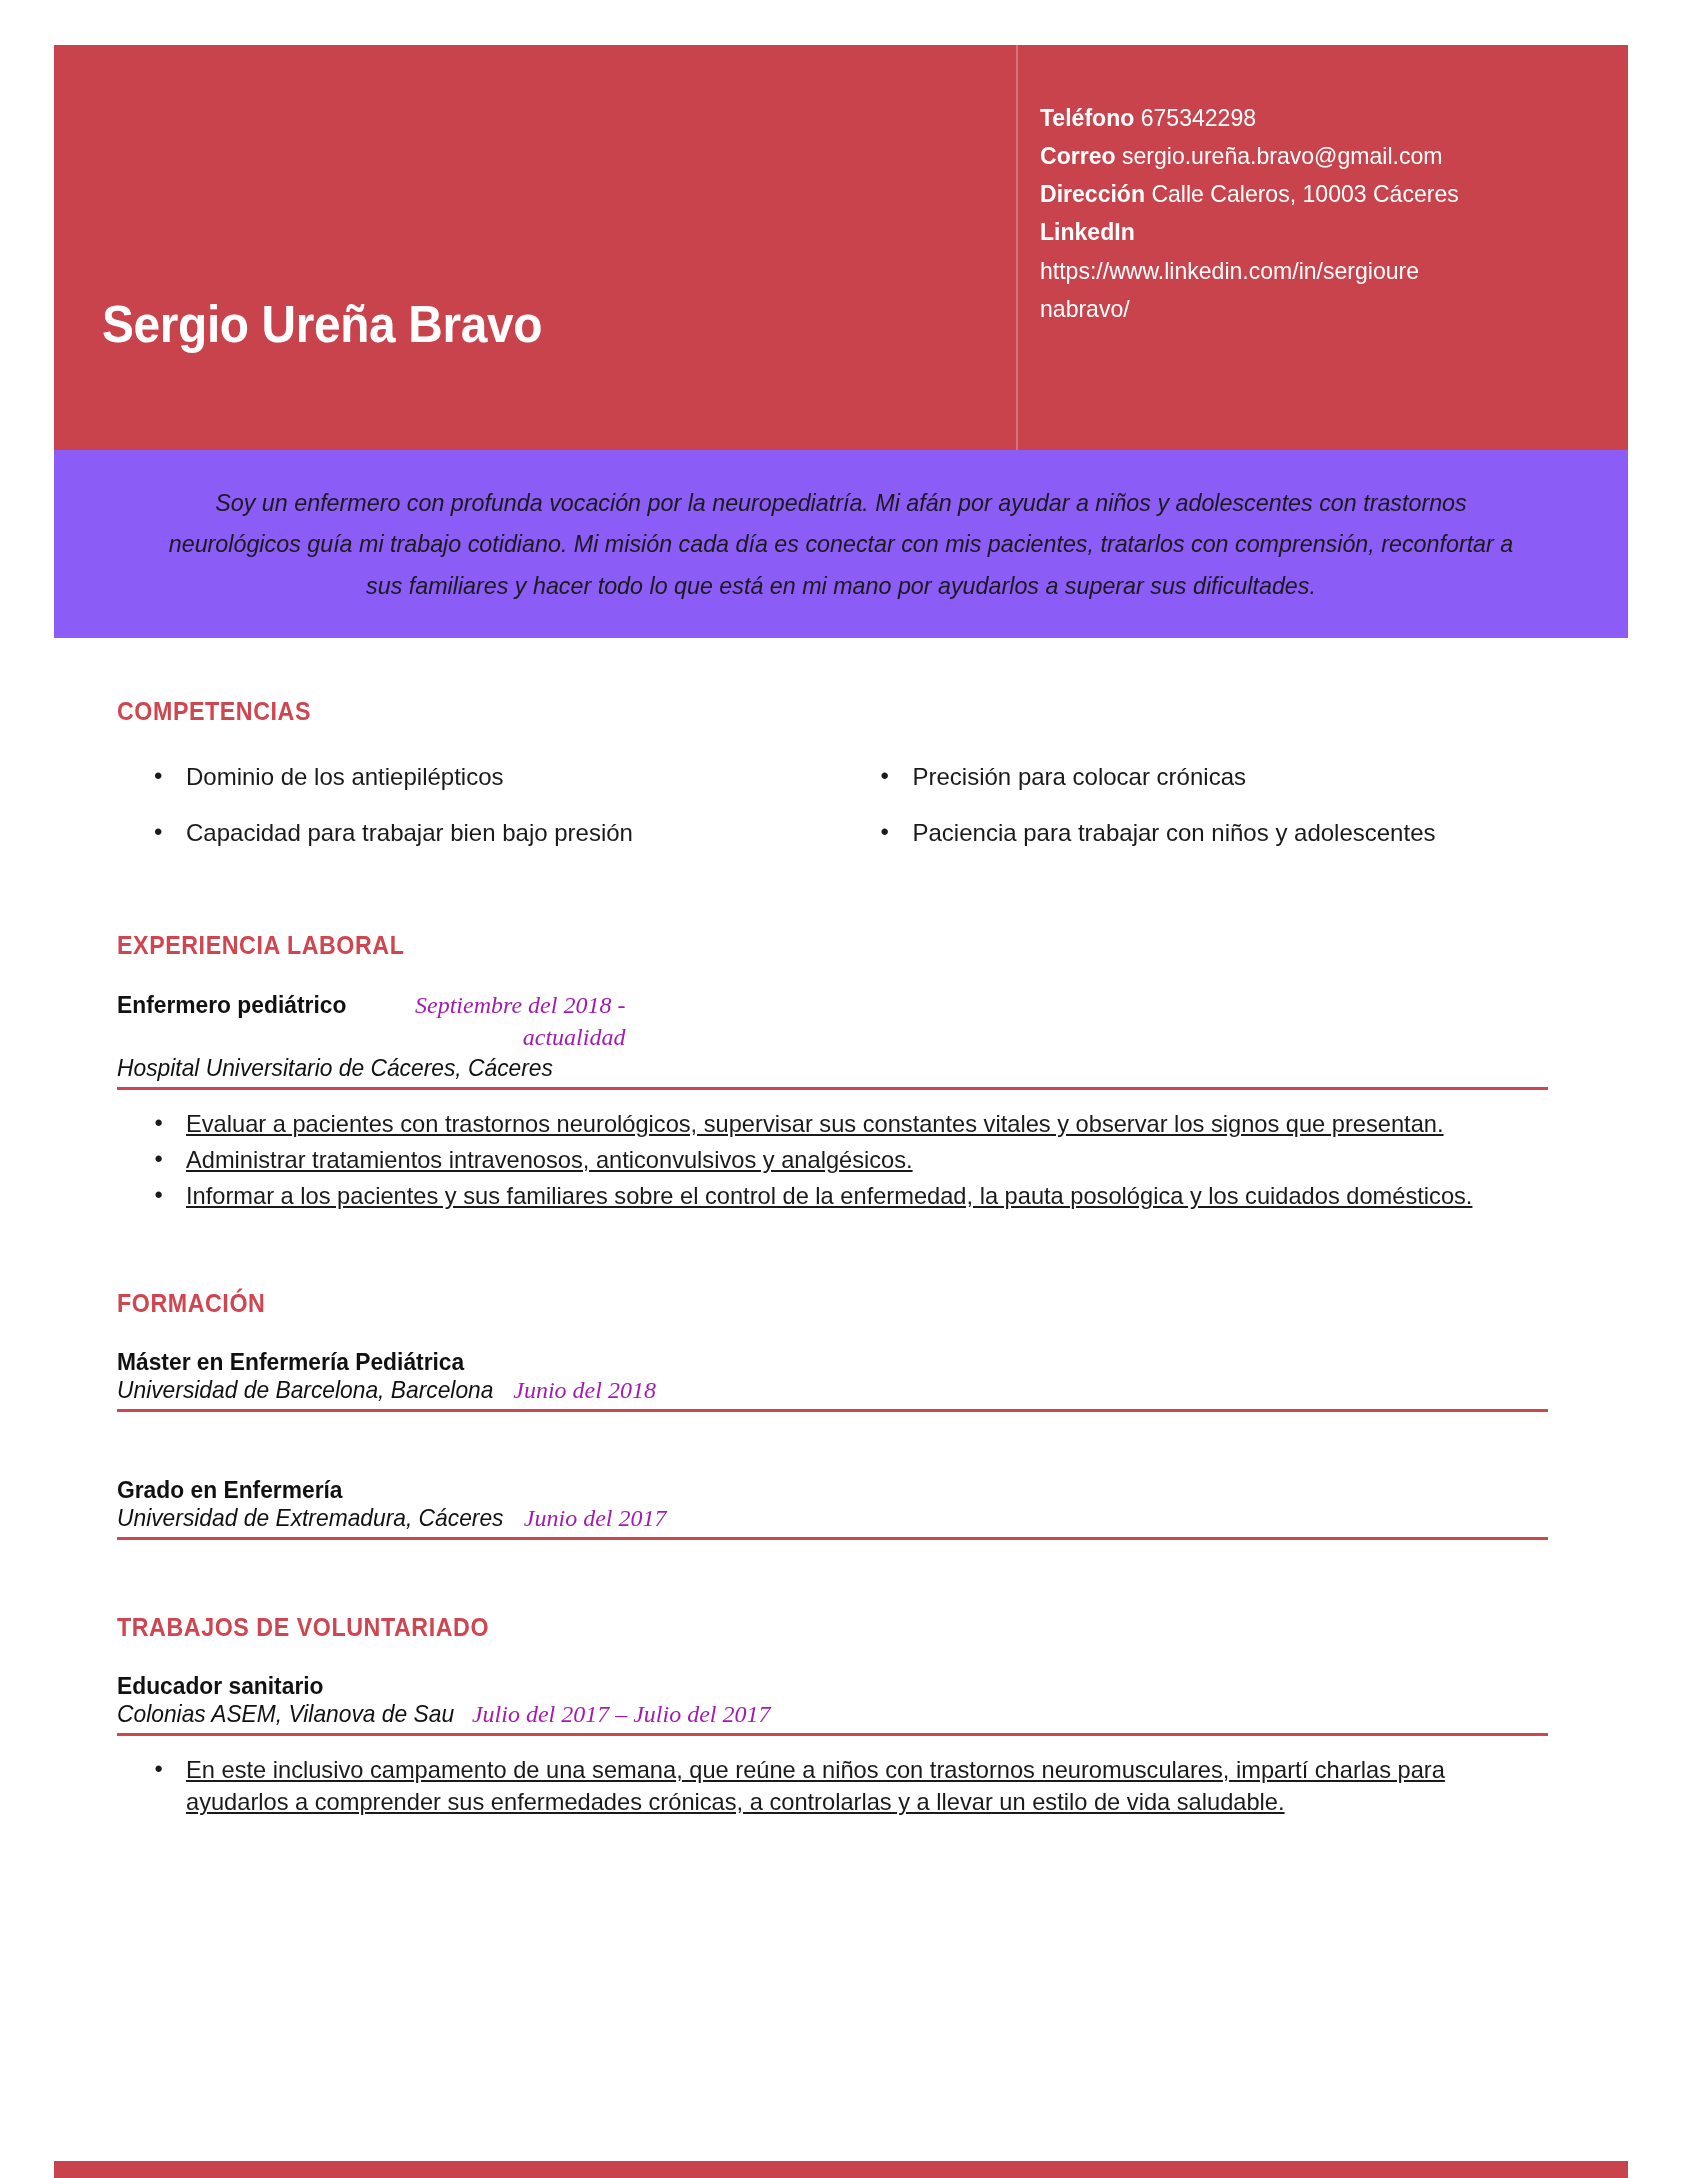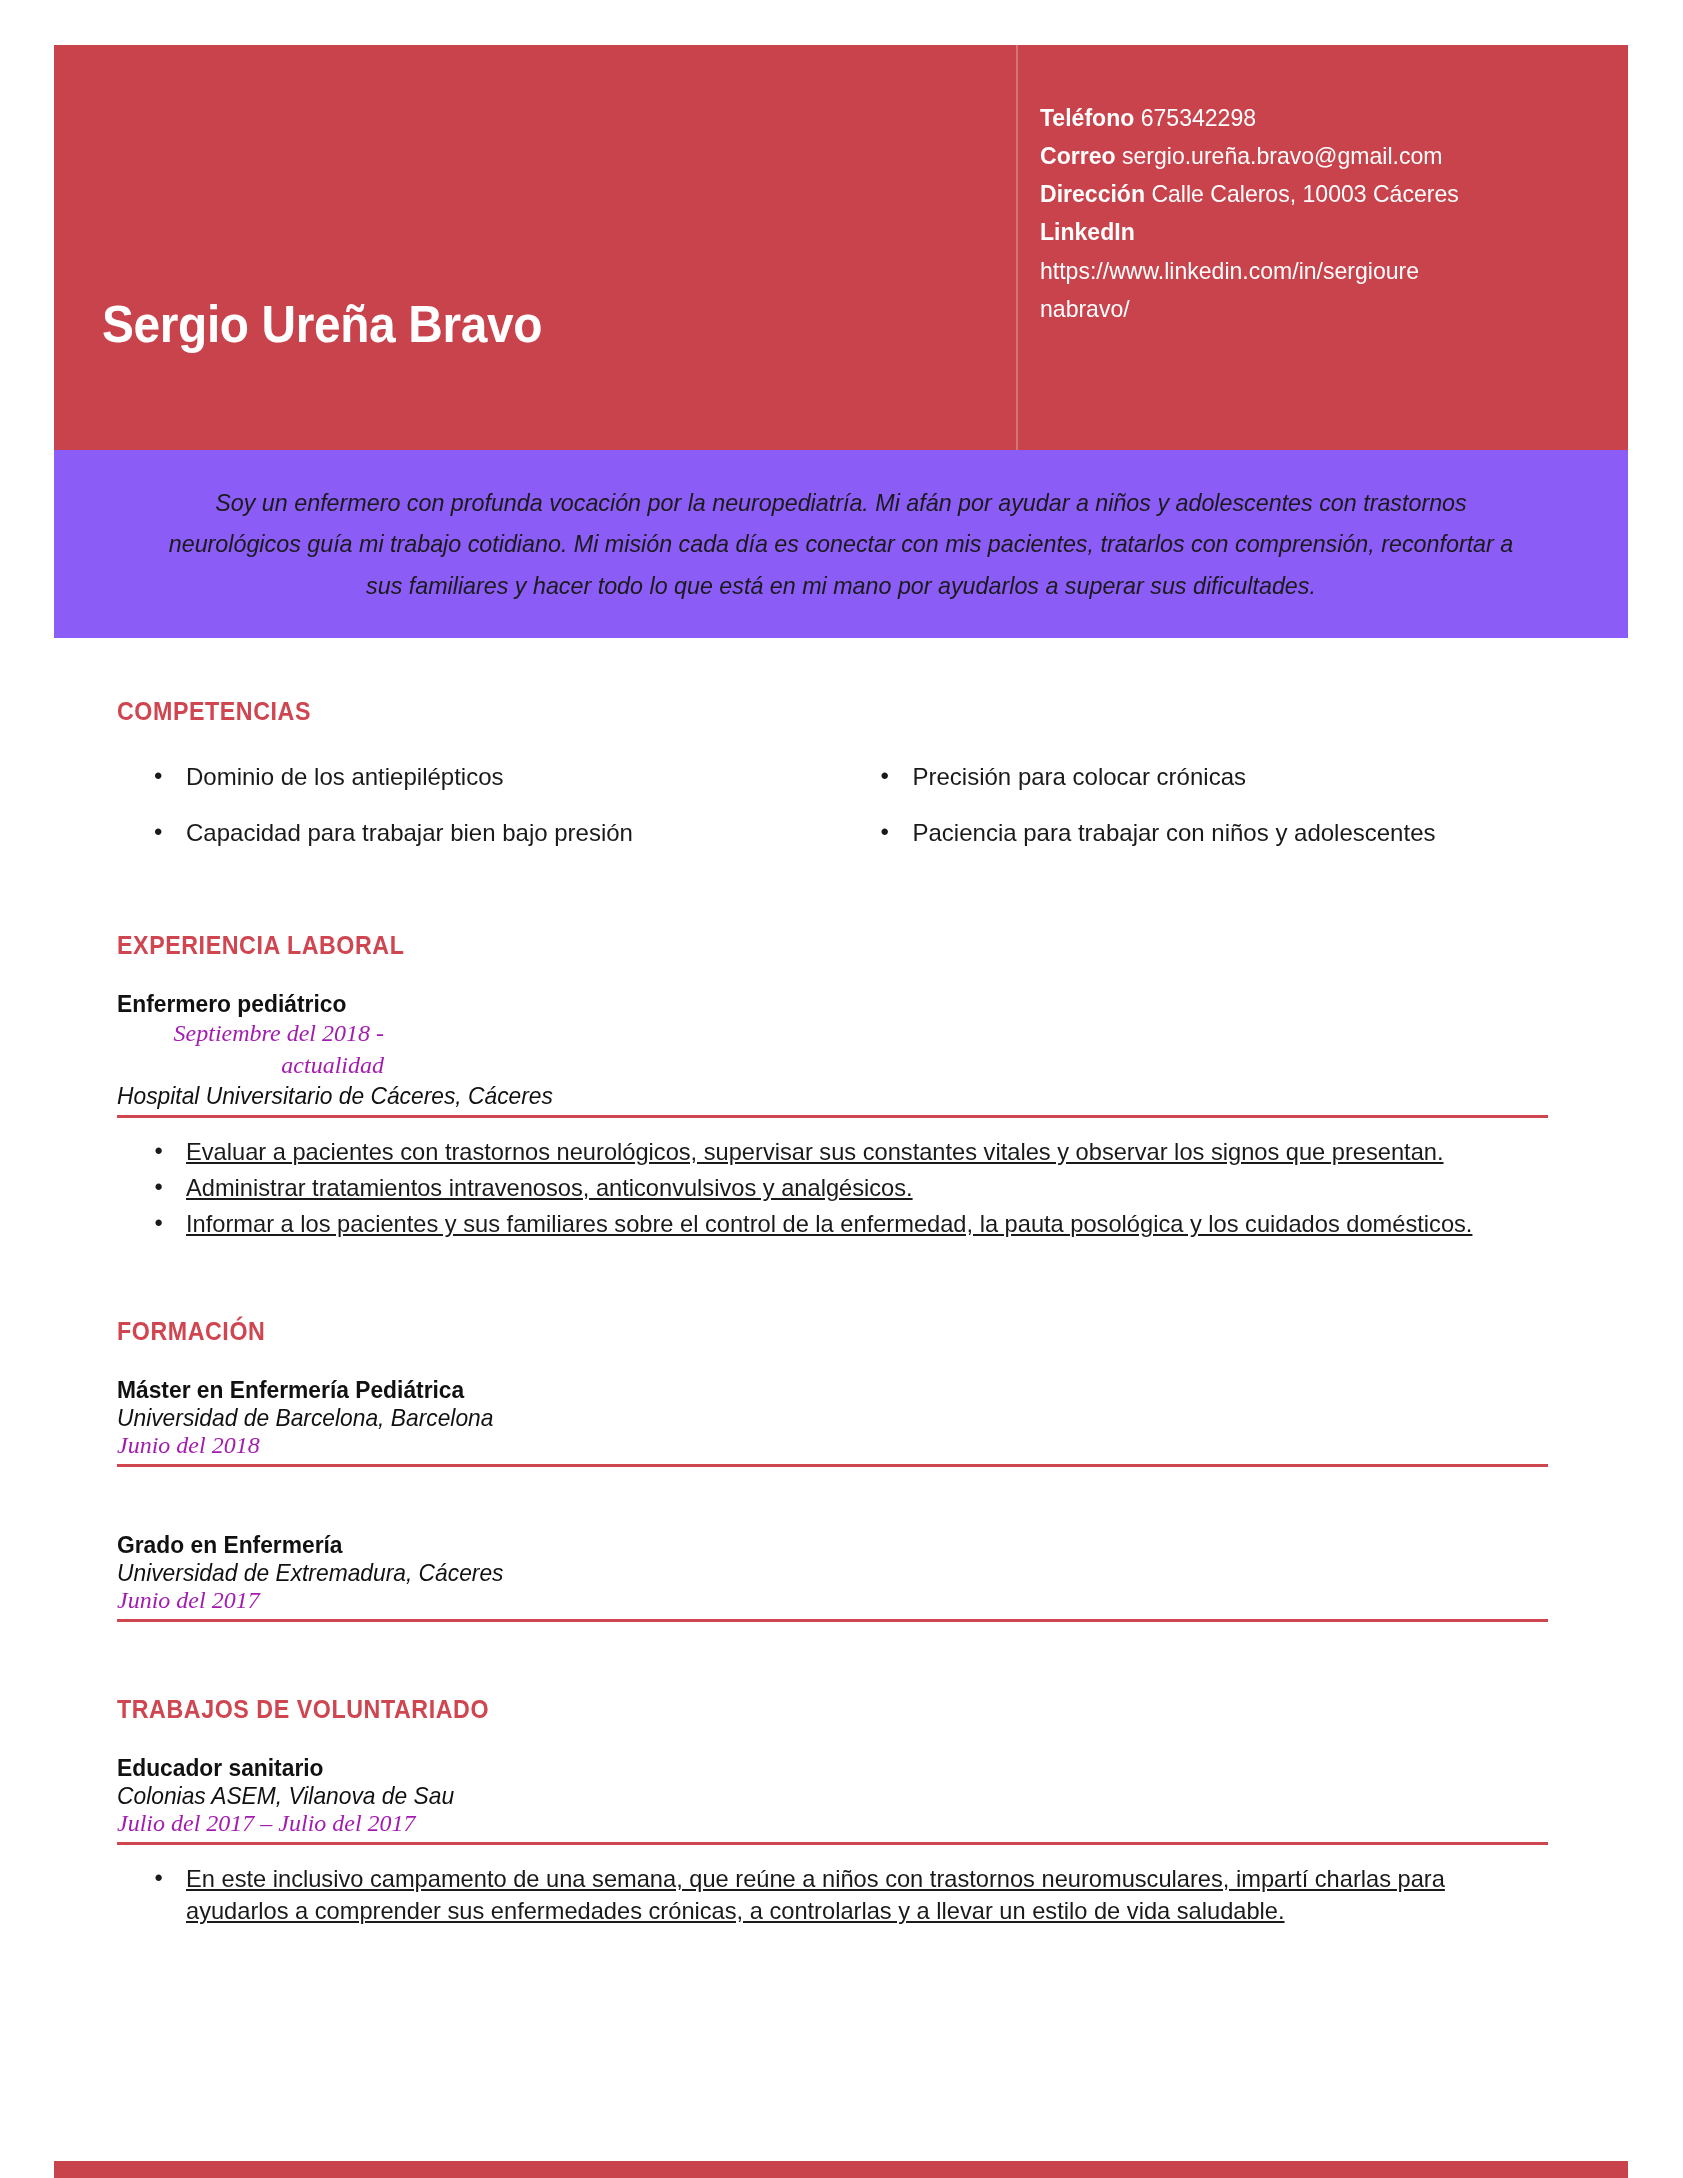--- a/index.html
+++ b/index.html
@@ -164,21 +164,20 @@
   .entry {
     margin-top: 30px;
   }
   .entry-rows {
     position: relative;
   }
   .entry-line {
     display: flex;
     justify-content: flex-start;
     align-items: baseline;
-    flex-direction: column;
   }
   .entry-title {
     font-size: 24px;
     font-weight: bold;
     color: #111111;
     transform: scaleX(0.95);
     transform-origin: left center;
   }
   .entry-sub {
     font-size: 24px;

